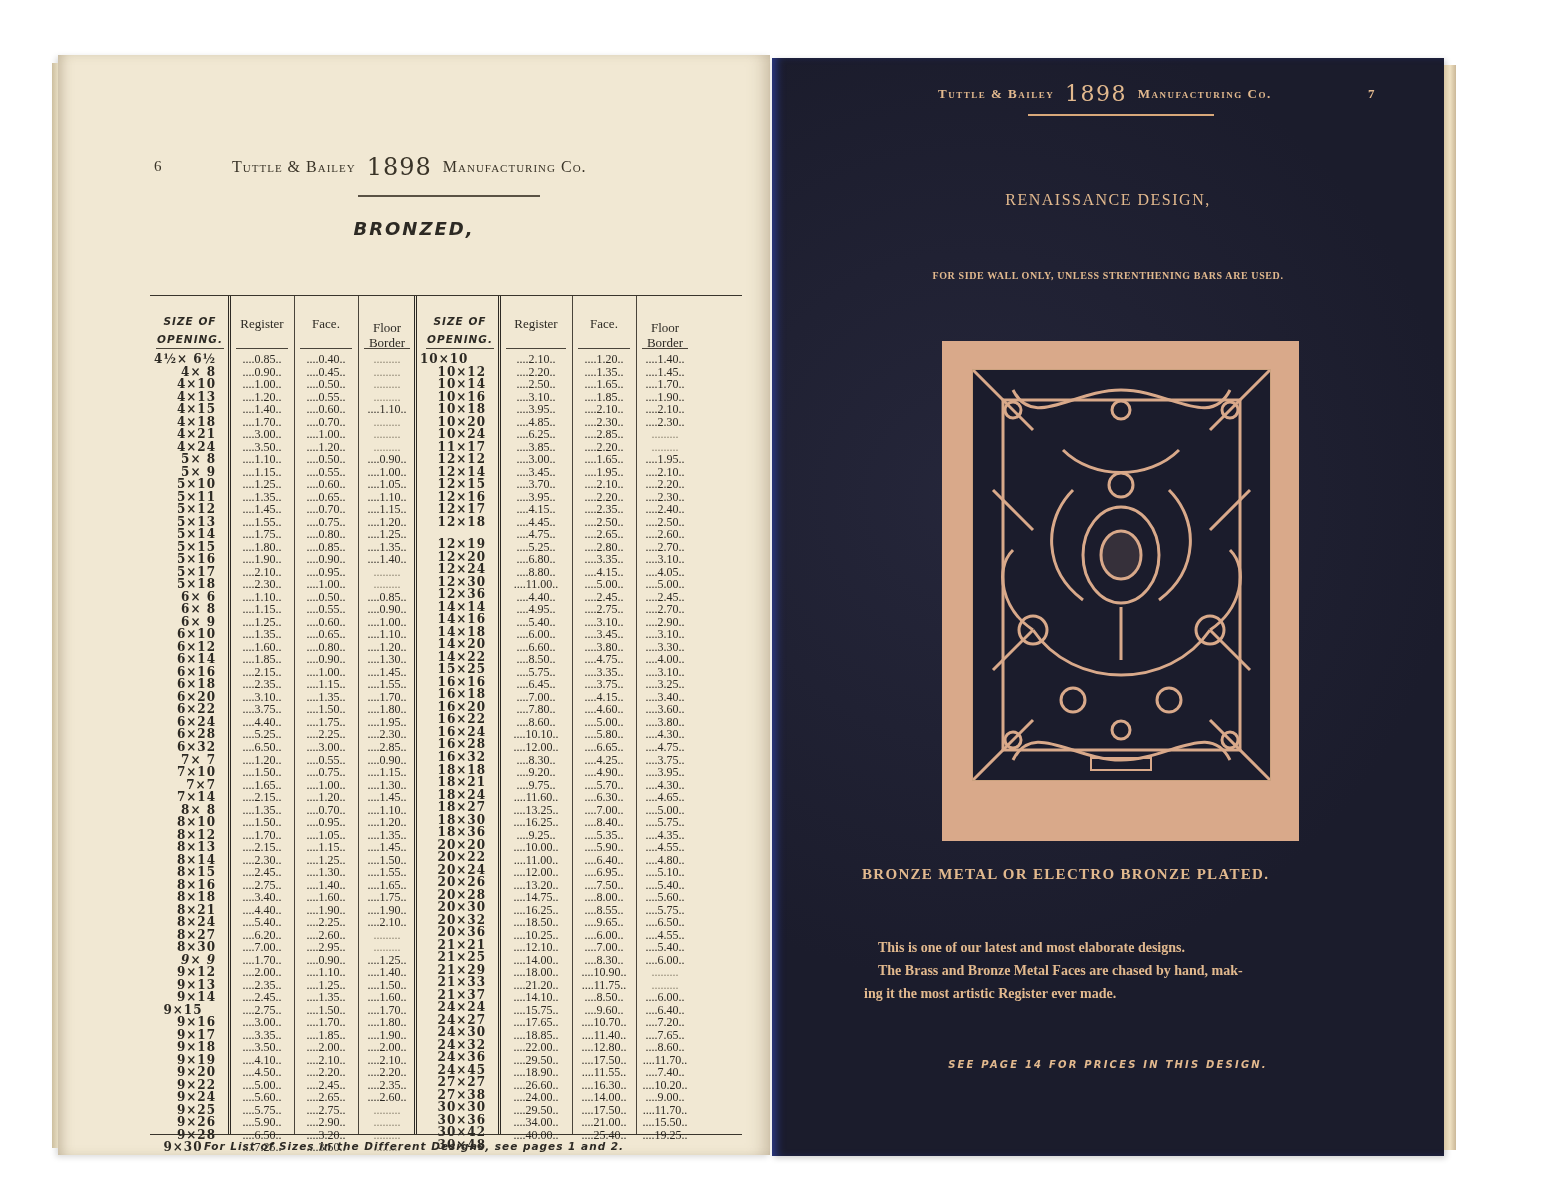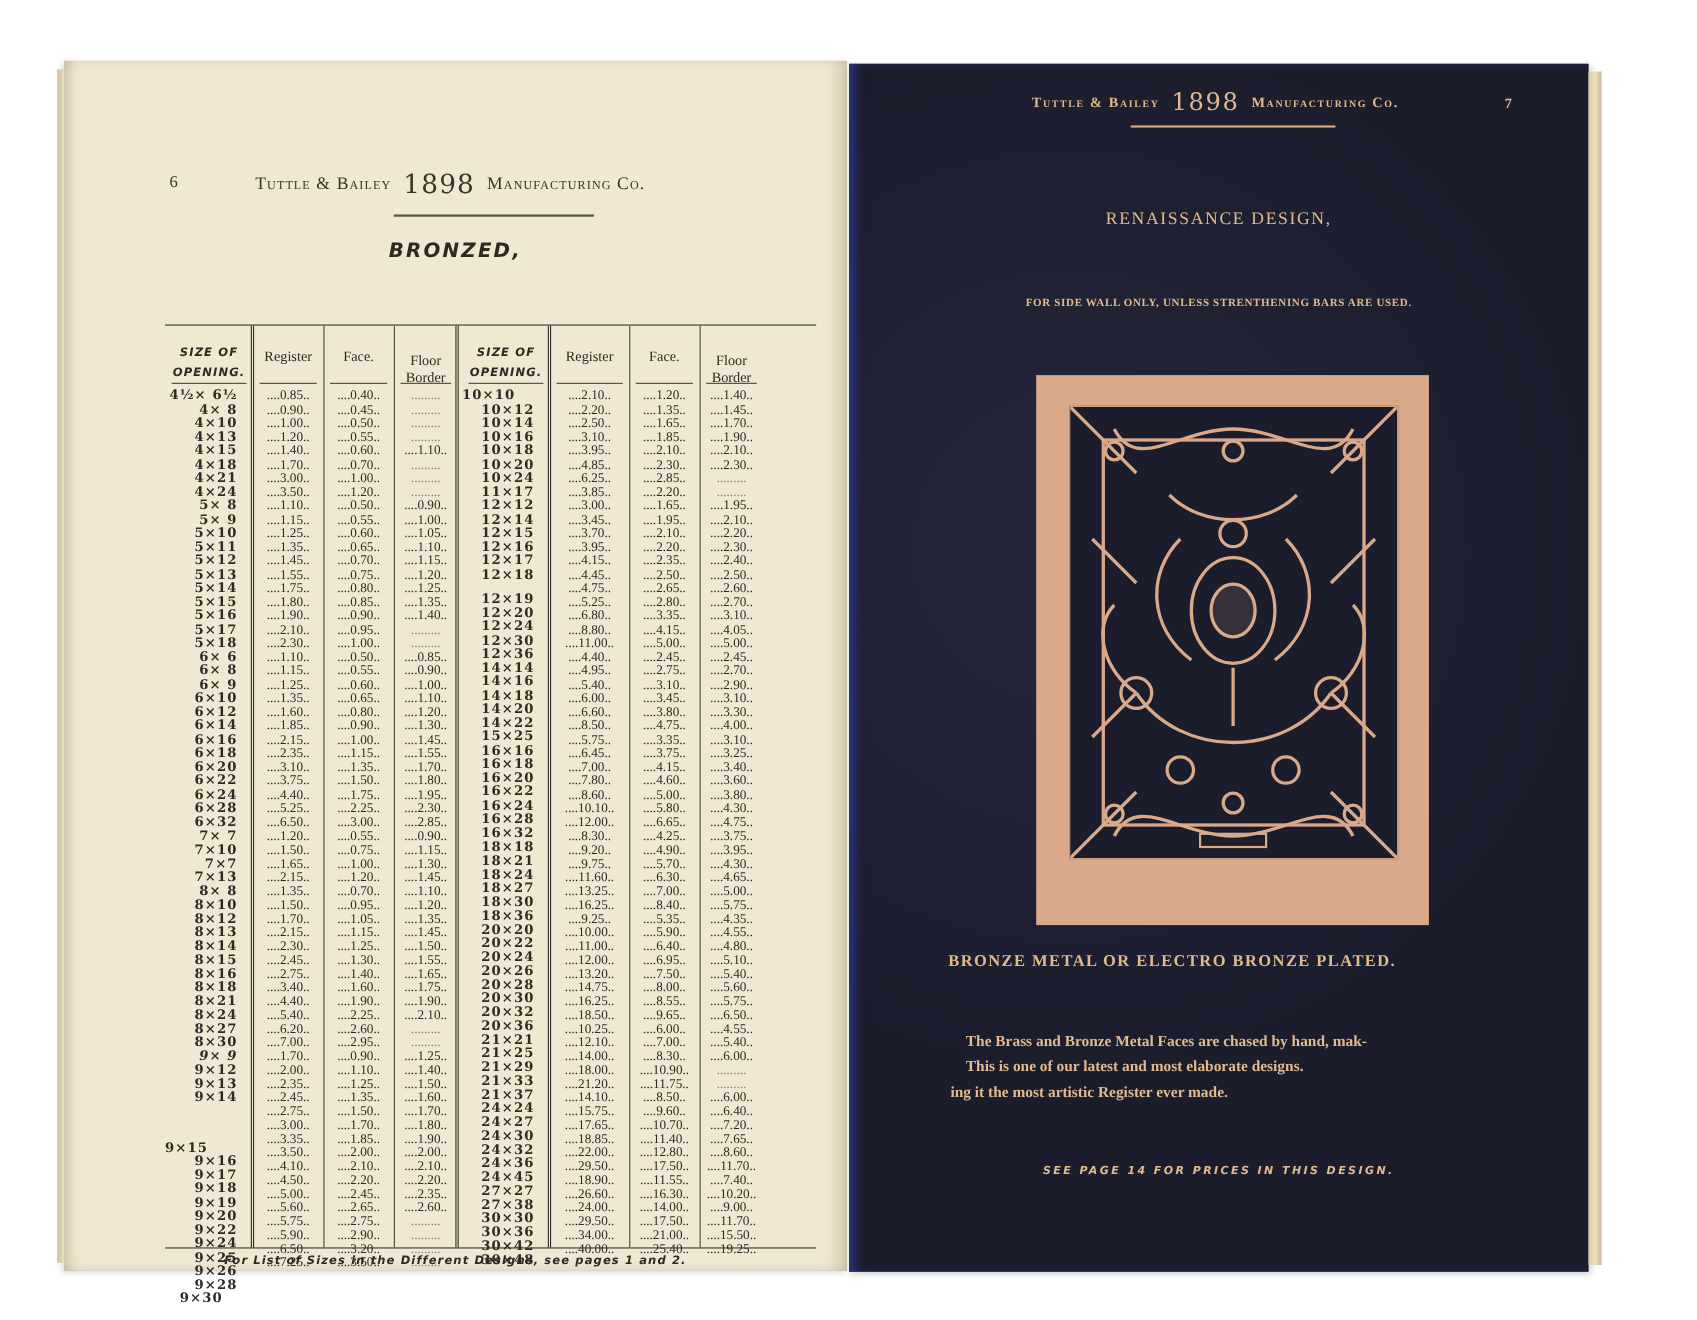--- a/index.html
+++ b/index.html
@@ -100,38 +100,38 @@
           <div class="row size-cell" style="text-align: right; padding-right: 14px;">6×16</div>
           <div class="row size-cell" style="text-align: right; padding-right: 14px;">6×18</div>
           <div class="row size-cell" style="text-align: right; padding-right: 14px;">6×20</div>
           <div class="row size-cell" style="text-align: right; padding-right: 14px;">6×22</div>
           <div class="row size-cell" style="text-align: right; padding-right: 14px;">6×24</div>
           <div class="row size-cell" style="text-align: right; padding-right: 14px;">6×28</div>
           <div class="row size-cell" style="text-align: right; padding-right: 14px;">6×32</div>
           <div class="row size-cell" style="text-align: right; padding-right: 14px;">7× 7</div>
           <div class="row size-cell" style="text-align: right; padding-right: 14px;">7×10</div>
           <div class="row size-cell" style="text-align: right; padding-right: 14px;">7×7</div>
-          <div class="row size-cell" style="text-align: right; padding-right: 14px;">7×13</div>
+          <div class="row size-cell" style="text-align: right; padding-right: 14px;">7×14</div>
           <div class="row size-cell" style="text-align: right; padding-right: 14px;">8× 8</div>
           <div class="row size-cell" style="text-align: right; padding-right: 14px;">8×10</div>
           <div class="row size-cell" style="text-align: right; padding-right: 14px;">8×12</div>
           <div class="row size-cell" style="text-align: right; padding-right: 14px;">8×13</div>
           <div class="row size-cell" style="text-align: right; padding-right: 14px;">8×14</div>
           <div class="row size-cell" style="text-align: right; padding-right: 14px;">8×15</div>
           <div class="row size-cell" style="text-align: right; padding-right: 14px;">8×16</div>
           <div class="row size-cell" style="text-align: right; padding-right: 14px;">8×18</div>
           <div class="row size-cell" style="text-align: right; padding-right: 14px;">8×21</div>
           <div class="row size-cell" style="text-align: right; padding-right: 14px;">8×24</div>
           <div class="row size-cell" style="text-align: right; padding-right: 14px;">8×27</div>
           <div class="row size-cell" style="text-align: right; padding-right: 14px;">8×30</div>
           <div class="row size-cell" style="text-align: right; padding-right: 14px; font-style: italic;">9× 9</div>
           <div class="row size-cell" style="text-align: right; padding-right: 14px;">9×12</div>
           <div class="row size-cell" style="text-align: right; padding-right: 14px;">9×13</div>
           <div class="row size-cell" style="text-align: right; padding-right: 14px;">9×14</div>
-          <div class="row size-cell" style="text-align: left; padding-right: 14px; margin-top: 33px;">9×15</div>
+          <div class="row size-cell" style="text-align: center; padding-right: 14px;">9×15</div>
           <div class="row size-cell" style="text-align: right; padding-right: 14px;">9×16</div>
           <div class="row size-cell" style="text-align: right; padding-right: 14px;">9×17</div>
           <div class="row size-cell" style="text-align: right; padding-right: 14px;">9×18</div>
           <div class="row size-cell" style="text-align: right; padding-right: 14px;">9×19</div>
           <div class="row size-cell" style="text-align: right; padding-right: 14px;">9×20</div>
           <div class="row size-cell" style="text-align: right; padding-right: 14px;">9×22</div>
           <div class="row size-cell" style="text-align: right; padding-right: 14px;">9×24</div>
           <div class="row size-cell" style="text-align: right; padding-right: 14px;">9×25</div>
           <div class="row size-cell" style="text-align: right; padding-right: 14px;">9×26</div>
           <div class="row size-cell" style="text-align: right; padding-right: 14px;">9×28</div>
@@ -673,20 +673,20 @@
             <circle cx="148" cy="360" r="9"></circle>
           <rect x="118" y="388" width="60" height="12" stroke-width="2"></rect>
         </g>
       </svg>
     </div>
   </div>
 
   <div class="material gold">BRONZE METAL OR ELECTRO BRONZE PLATED.</div>
 
   <div class="desc gold">
+    <p>This is one of our latest and most elaborate designs.</p>
     <p>The Brass and Bronze Metal Faces are chased by hand, mak-</p>
-    <p>This is one of our latest and most elaborate designs.</p>
     <p class="cont">ing it the most artistic Register ever made.</p>
   </div>
 
   <div class="see-page gold">SEE PAGE 14 FOR PRICES IN THIS DESIGN.</div>
 </div>
 <div class="right-edge"></div>
 
 </body></html>

